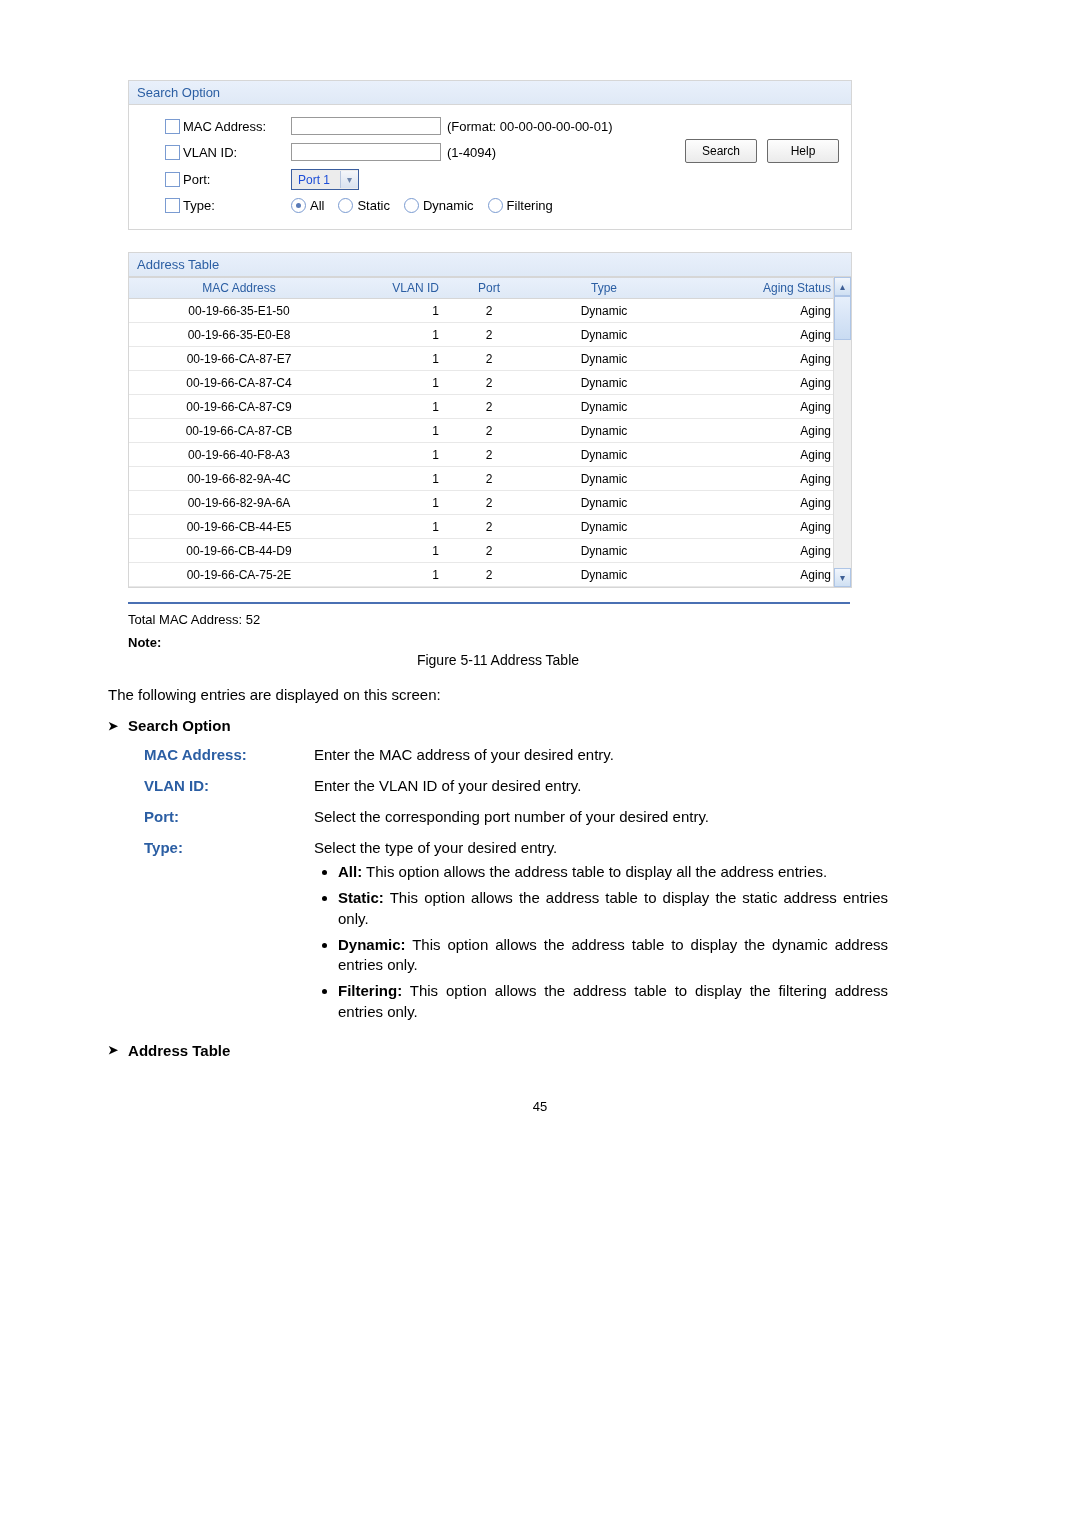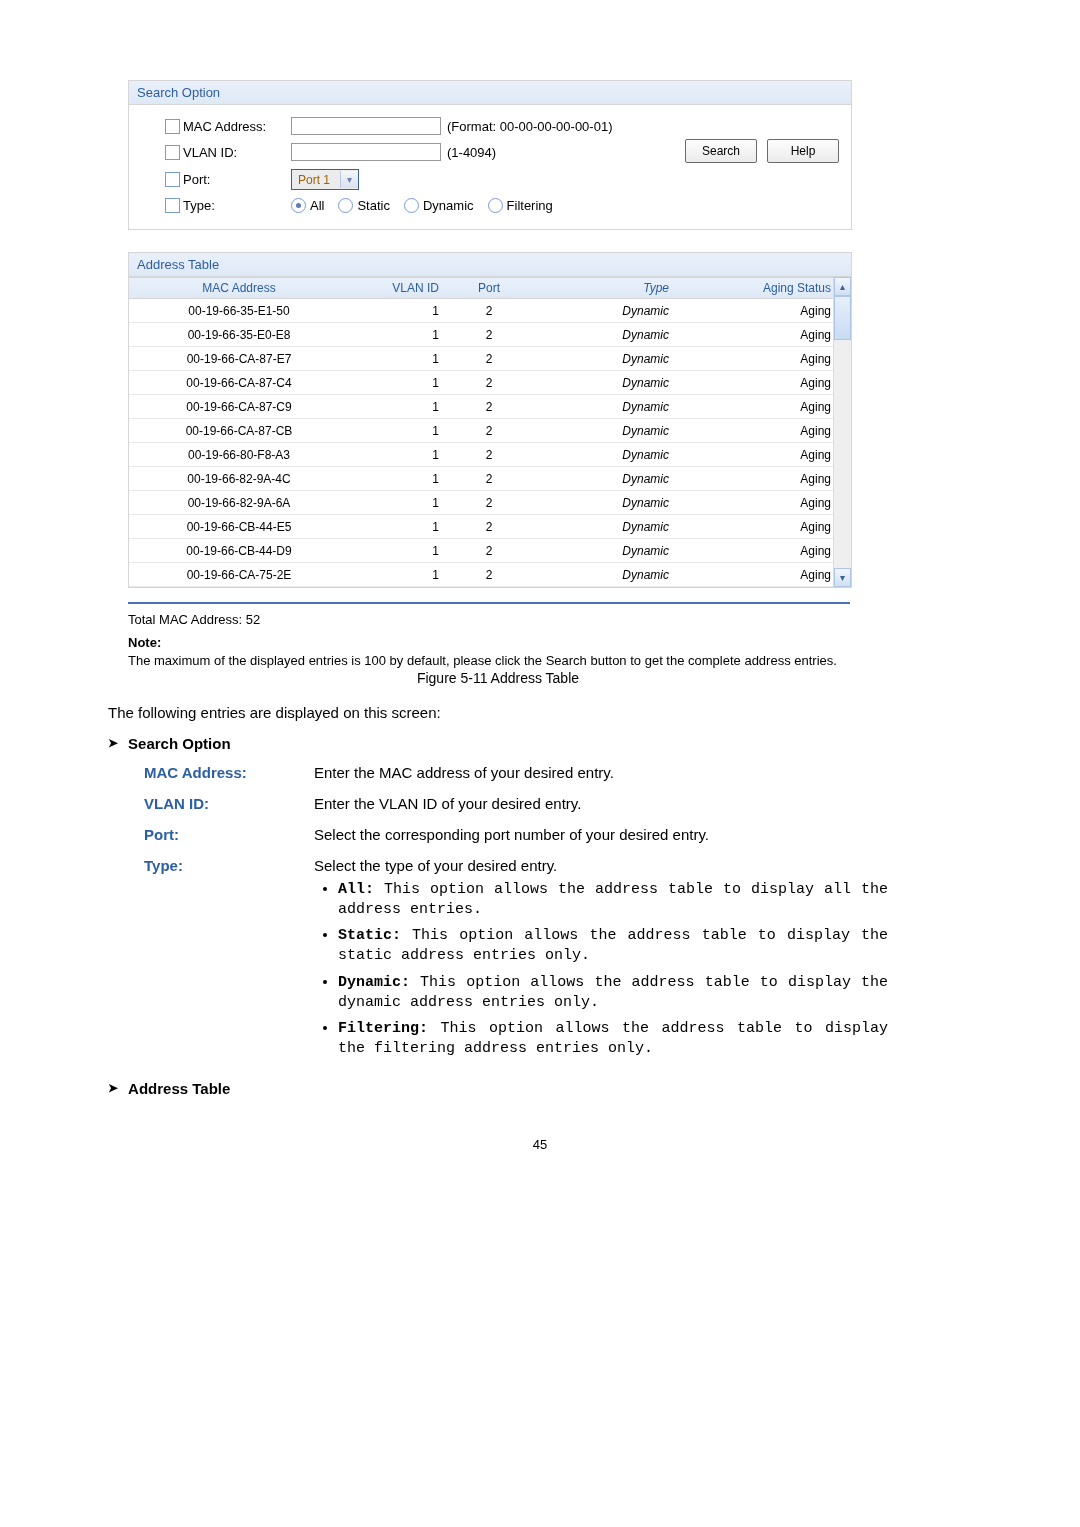--- a/index.html
+++ b/index.html
@@ -65,21 +65,21 @@
     margin-left: 6px;
   }
   .port-select {
     display: inline-flex;
     align-items: center;
     border: 1px solid #3b5e9e;
     height: 19px;
     background: #ececec;
   }
   .port-select .sel-text {
-    color: #a16207;
+    color: #1d4ed8;
     font-size: 12px;
     padding: 0 4px 0 6px;
     width: 38px;
     display: inline-block;
   }
   .port-select .sel-btn {
     width: 17px;
     height: 17px;
     background: linear-gradient(#f4f6fa, #d9e2ef);
     border-left: 1px solid #b6c5de;
@@ -138,21 +138,21 @@
     display: flex;
     background: linear-gradient(#e9f0fb, #dfe9f6);
     color: #2b5ea3;
     font-size: 12px;
     border-bottom: 1px solid #d6d6d6;
     border-top: 1px solid #d6d6d6;
   }
   .col-mac   { width: 220px; text-align: center; padding: 3px 0;}
   .col-vlan  { width: 90px;  text-align: right; padding: 3px 0;}
   .col-port  { width: 100px; text-align: center; padding: 3px 0;}
-  .col-type  { width: 130px; text-align: right; padding: 3px 0; font-style: italic;}
+  .col-type  { width: 130px; text-align: center; padding: 3px 0;}
   .col-aging { width: 162px; text-align: right; padding: 3px 0;}
   .table-row {
     display: flex;
     font-size: 12px;
     border-bottom: 1px solid #e8e8e8;
     align-items: center;
     height: 23px;
   }
   .scrollbar {
     position: absolute;
@@ -227,21 +227,20 @@
   .def-term {
     width: 170px;
     color: #2b5ea3;
     font-weight: bold;
     flex-shrink: 0;
   }
   .def-desc { flex: 1; }
   .type-list {
     margin: 6px 0 0 0;
     padding-left: 24px;
-    font-family: Liberation Mono, monospace;
   }
   .type-list li {
     text-align: justify;
     margin-bottom: 6px;
     padding-right: 60px;
     line-height: 1.35;
   }
   .type-list .opt-name { font-weight: bold; }
   .page-num {
     text-align: center;
@@ -361,21 +360,21 @@
             <div class="col-aging">Aging</div>
           </div>
           <div class="table-row">
             <div class="col-mac">00-19-66-CA-87-CB</div>
             <div class="col-vlan">1</div>
             <div class="col-port">2</div>
             <div class="col-type">Dynamic</div>
             <div class="col-aging">Aging</div>
           </div>
           <div class="table-row">
-            <div class="col-mac">00-19-66-80-F8-A3</div>
+            <div class="col-mac">00-19-66-40-F8-A3</div>
             <div class="col-vlan">1</div>
             <div class="col-port">2</div>
             <div class="col-type">Dynamic</div>
             <div class="col-aging">Aging</div>
           </div>
           <div class="table-row">
             <div class="col-mac">00-19-66-82-9A-4C</div>
             <div class="col-vlan">1</div>
             <div class="col-port">2</div>
             <div class="col-type">Dynamic</div>
@@ -417,21 +416,20 @@
           </div>
         <div class="scroll-arrow">▾</div>
       </div>
     </div>
   </div>
 
   <div class="below-panel">
     <hr class="rule">
     <div class="total">Total MAC Address: 52</div>
     <div class="note-title">Note:</div>
-    <div class="note-text">The maximum of the displayed entries is 100 by default, please click the Search button to get the complete address entries.</div>
     <div class="figure-caption">Figure 5-11 Address Table</div>
 
     <div class="intro">The following entries are displayed on this screen:</div>
 
     <div class="section-head">
       <span class="arrow">➤</span>
       <span>Search Option</span>
     </div>
 
     <div class="defs">

